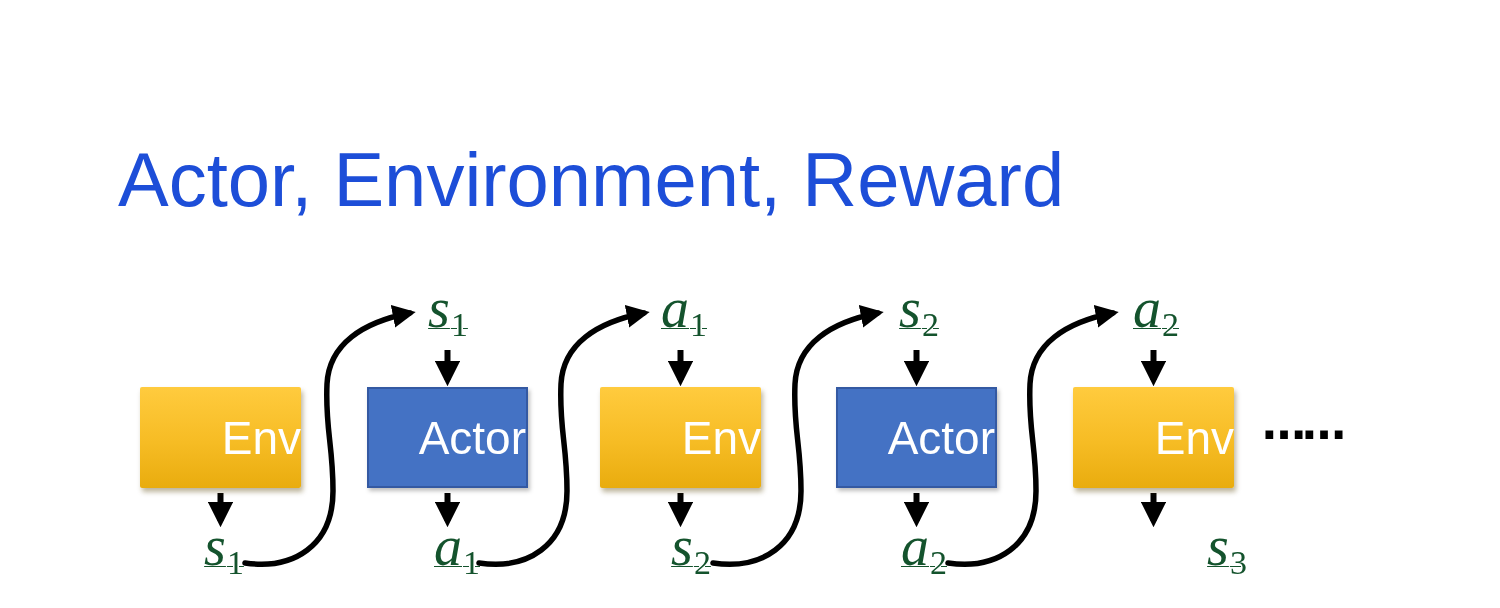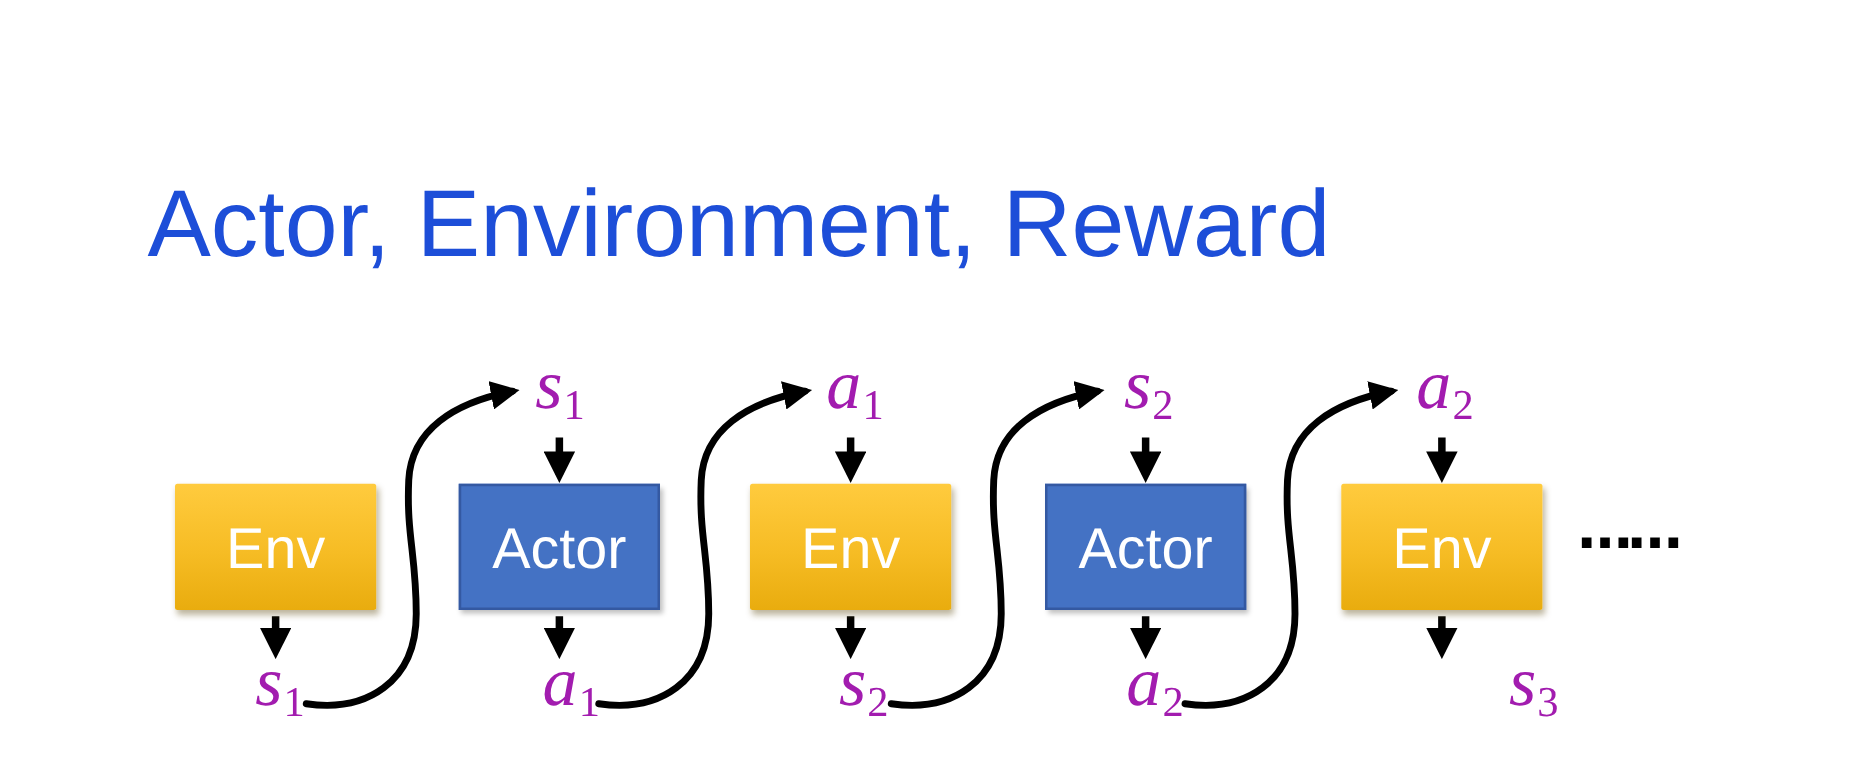--- a/index.html
+++ b/index.html
@@ -20,21 +20,21 @@
     color:#1d4ed8;
     white-space:nowrap;
     font-family:"Liberation Sans", sans-serif;
     margin-top:12px;
   }
   
   .box{
     position:absolute;
     top:387px;
     width:161px;height:101px;
-    display:flex;align-items:center;justify-content:center;
+    display:flex;align-items:center;justify-content:flex-end;
     font-size:46px;
     color:#fff;
     line-height:1;
   }
   .box.env{
     background:linear-gradient(180deg, var(--env-top,#FFCB3E) 0%, #F6BC24 55%, var(--env-bottom,#E9AC0E) 100%);
     border-radius:2px;
     box-shadow:2px 4px 5px rgba(90,70,10,0.40);
   }
   .box.actor{
@@ -42,22 +42,23 @@
     border:2.5px solid var(--actor-border,#3459A2);
     box-sizing:border-box;
     box-shadow:2px 3px 4px rgba(0,0,0,0.25);
   }
   
   .mlabel{
     position:absolute;
     transform:translateX(-50%);
     white-space:nowrap;
     line-height:1;
-    color:#a21caf;
+    color:#14532d;
     font-family:"Liberation Serif", serif;
+    text-decoration:underline;
   }
   .mlabel .base{
     font-style:italic;
     font-size:56px;
   }
   .mlabel .sub{
     font-style:normal;
     font-size:34px;
     position:relative;
     top:0.26em;

